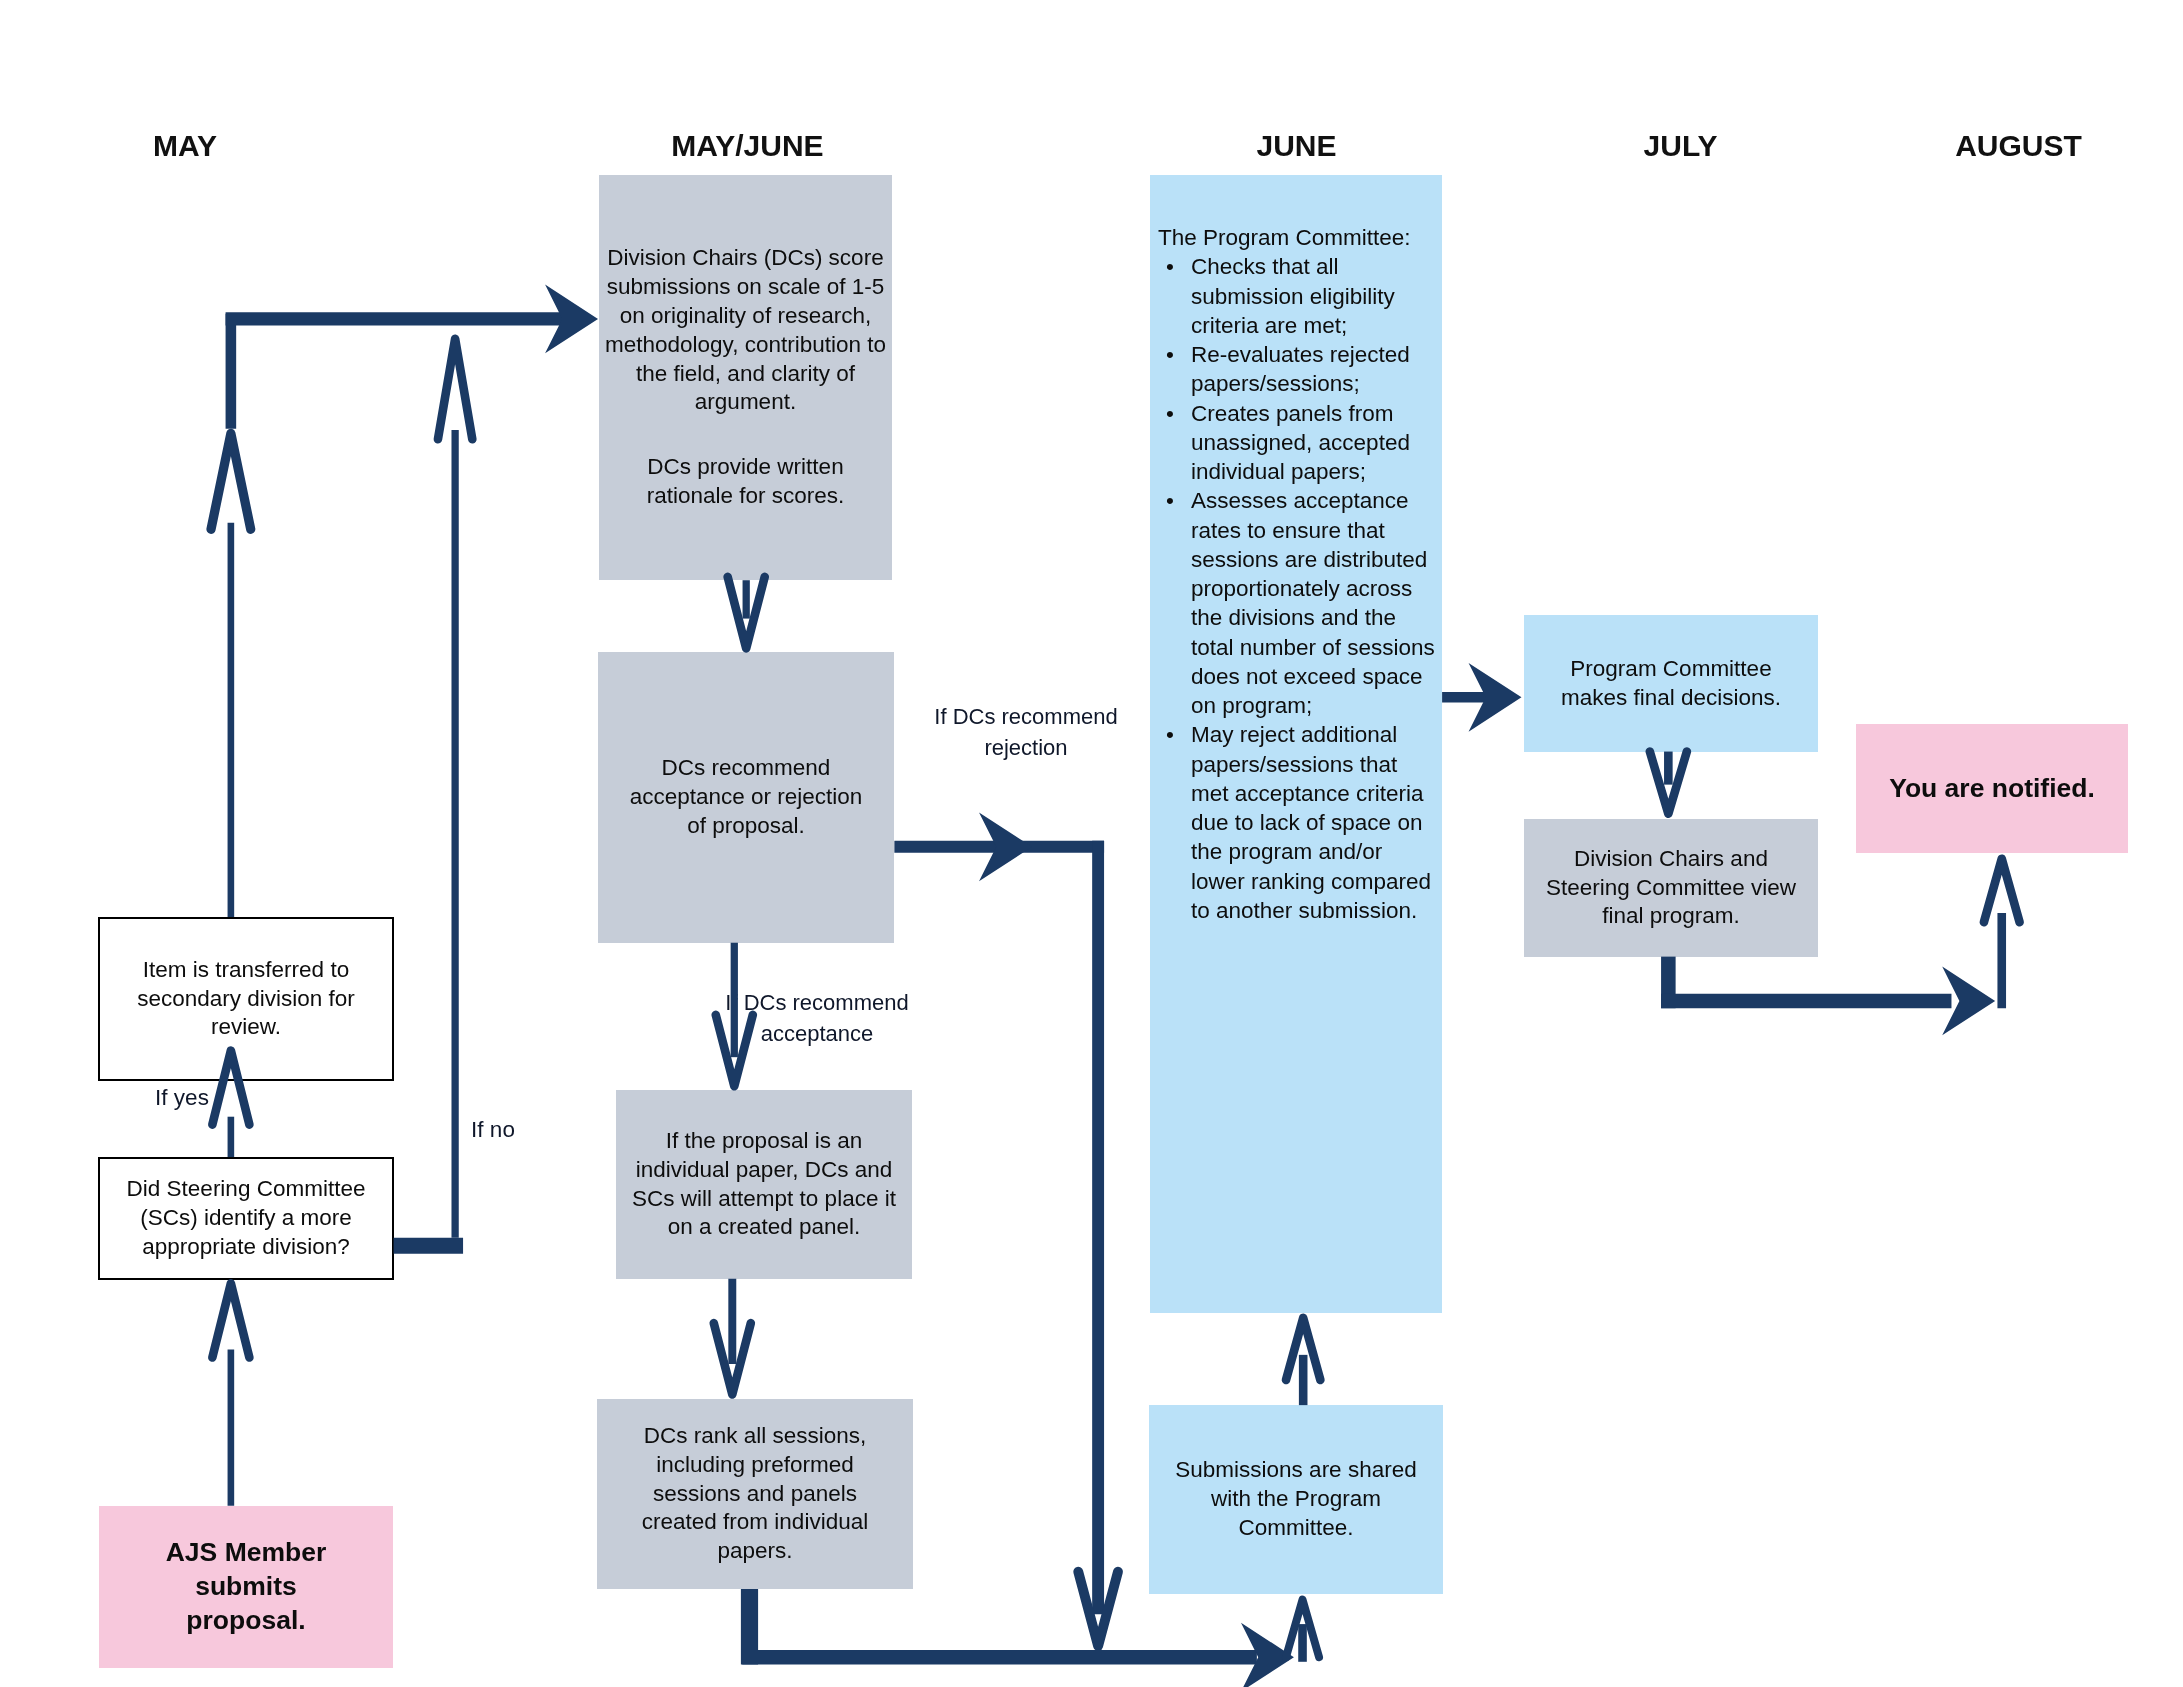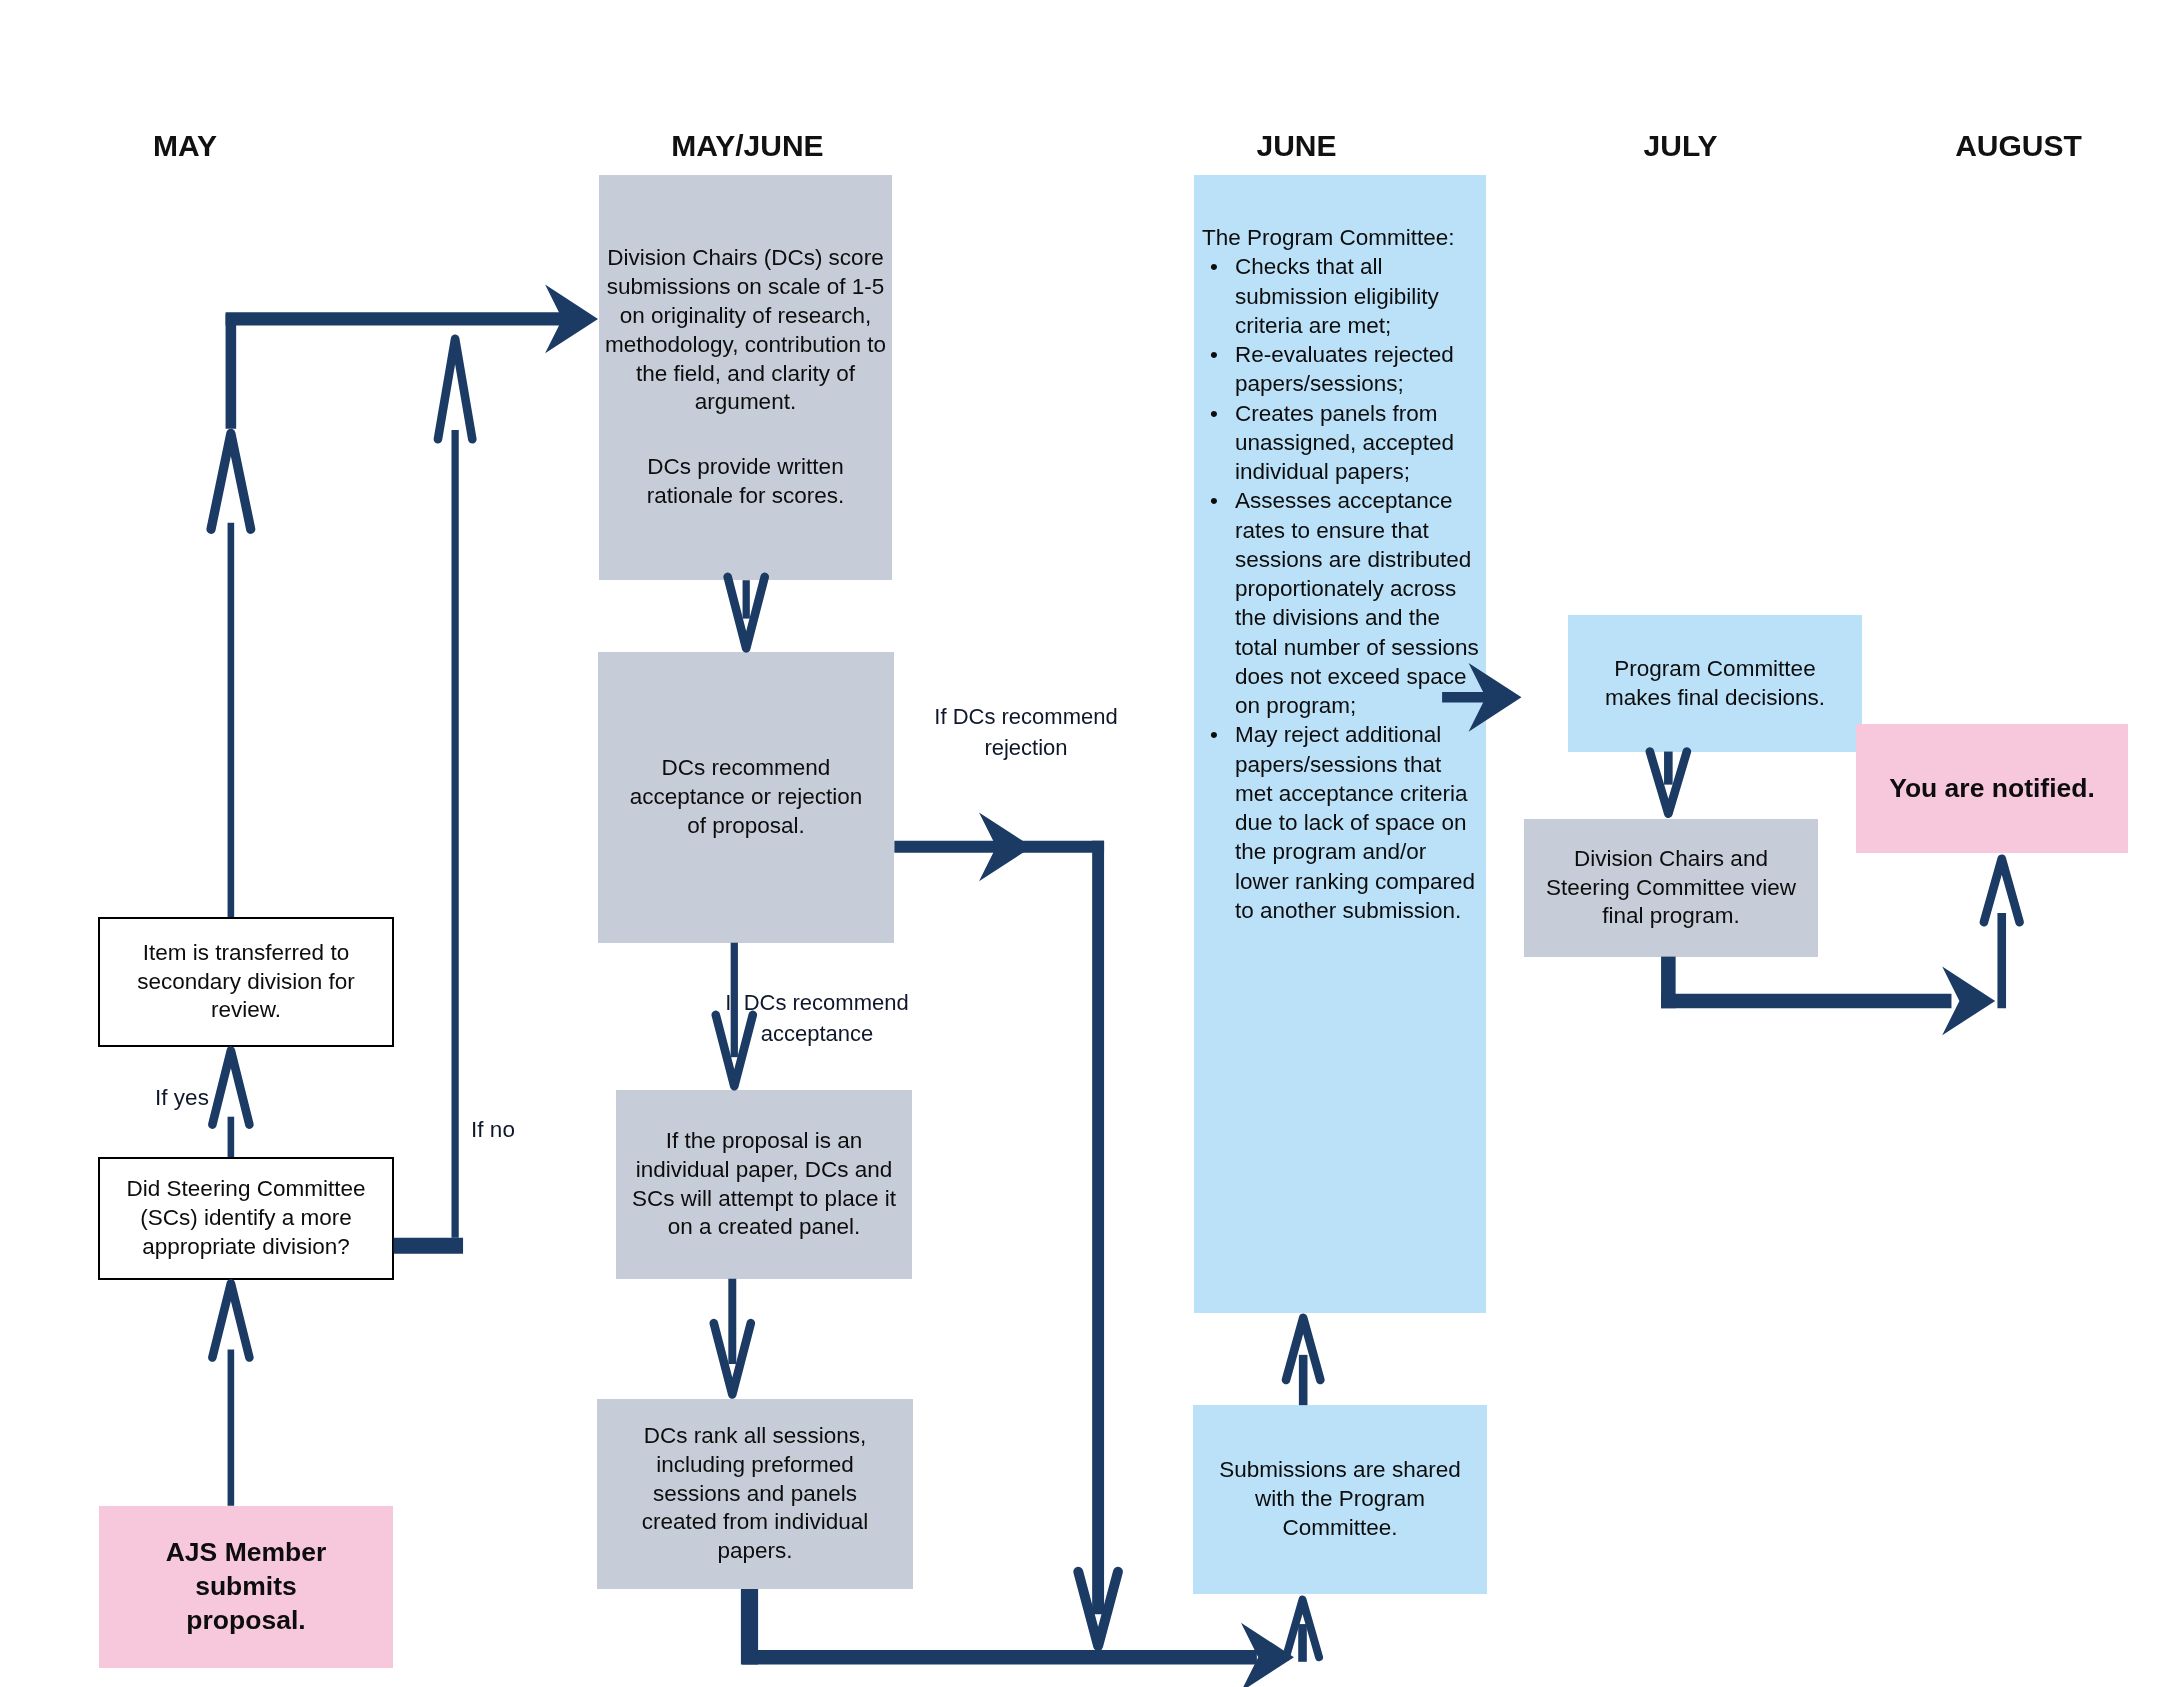--- a/index.html
+++ b/index.html
@@ -16,21 +16,21 @@
     position:absolute; top:129px; text-align:center;
     font-size:30px; font-weight:bold;
   }
   .box {
     position:absolute; box-sizing:border-box;
     display:flex; align-items:center; justify-content:center;
     text-align:center; font-size:22.5px; line-height:1.28; color:#0d0d0d;
     padding:4px;
   }
   .gray  { background:var(--gray_box); }
-  .blue  { background:var(--blue_box);margin-left:44px; }
+  .blue  { background:var(--blue_box); }
   .pink  { background:var(--pink_box); font-weight:bold; font-size:26.5px; }
   .white { background:#ffffff; border:2.6px solid #000; }
   .pc-box {
     display:block; text-align:left; padding:48px 4px 0 8px; line-height:1.3;
   }
   .pc-intro { margin:0; }
   .pc-bullets { list-style:none; margin:0; padding:0; }
   .pc-bullets li { position:relative; padding-left:33px; }
   .pc-bullets li::before { content:"\2022"; position:absolute; left:8px; }
   .narrow-inner { display:inline-block; max-width:225px; }
@@ -91,21 +91,21 @@
   </div>
 
   <div class="box gray" style="left:1524px; top:819px; width:294px; height:138px; padding:4px 6.6px;">
     <div>Division Chairs and Steering Committee view final program.</div>
   </div>
 
   <div class="box pink" style="left:1856px; top:724px; width:272px; height:129px;">
     <div>You are notified.</div>
   </div>
 
-  <div class="box white" style="left:98px; top:917px; width:296px; height:130px; padding:4px 16px;">
+  <div class="box white" style="left:98px; top:917px; width:296px; height:164px; padding:4px 16px;">
     <div>Item is transferred to secondary division for review.</div>
   </div>
 
   <div class="box white" style="left:98px; top:1157px; width:296px; height:123px; padding:4px 12px;">
     <div>Did Steering Committee (SCs) identify a more appropriate division?</div>
   </div>
 
   <div class="box pink" style="left:99px; top:1506px; width:294px; height:162px;">
     <div class="narrow-inner">AJS Member submits proposal.</div>
   </div>

